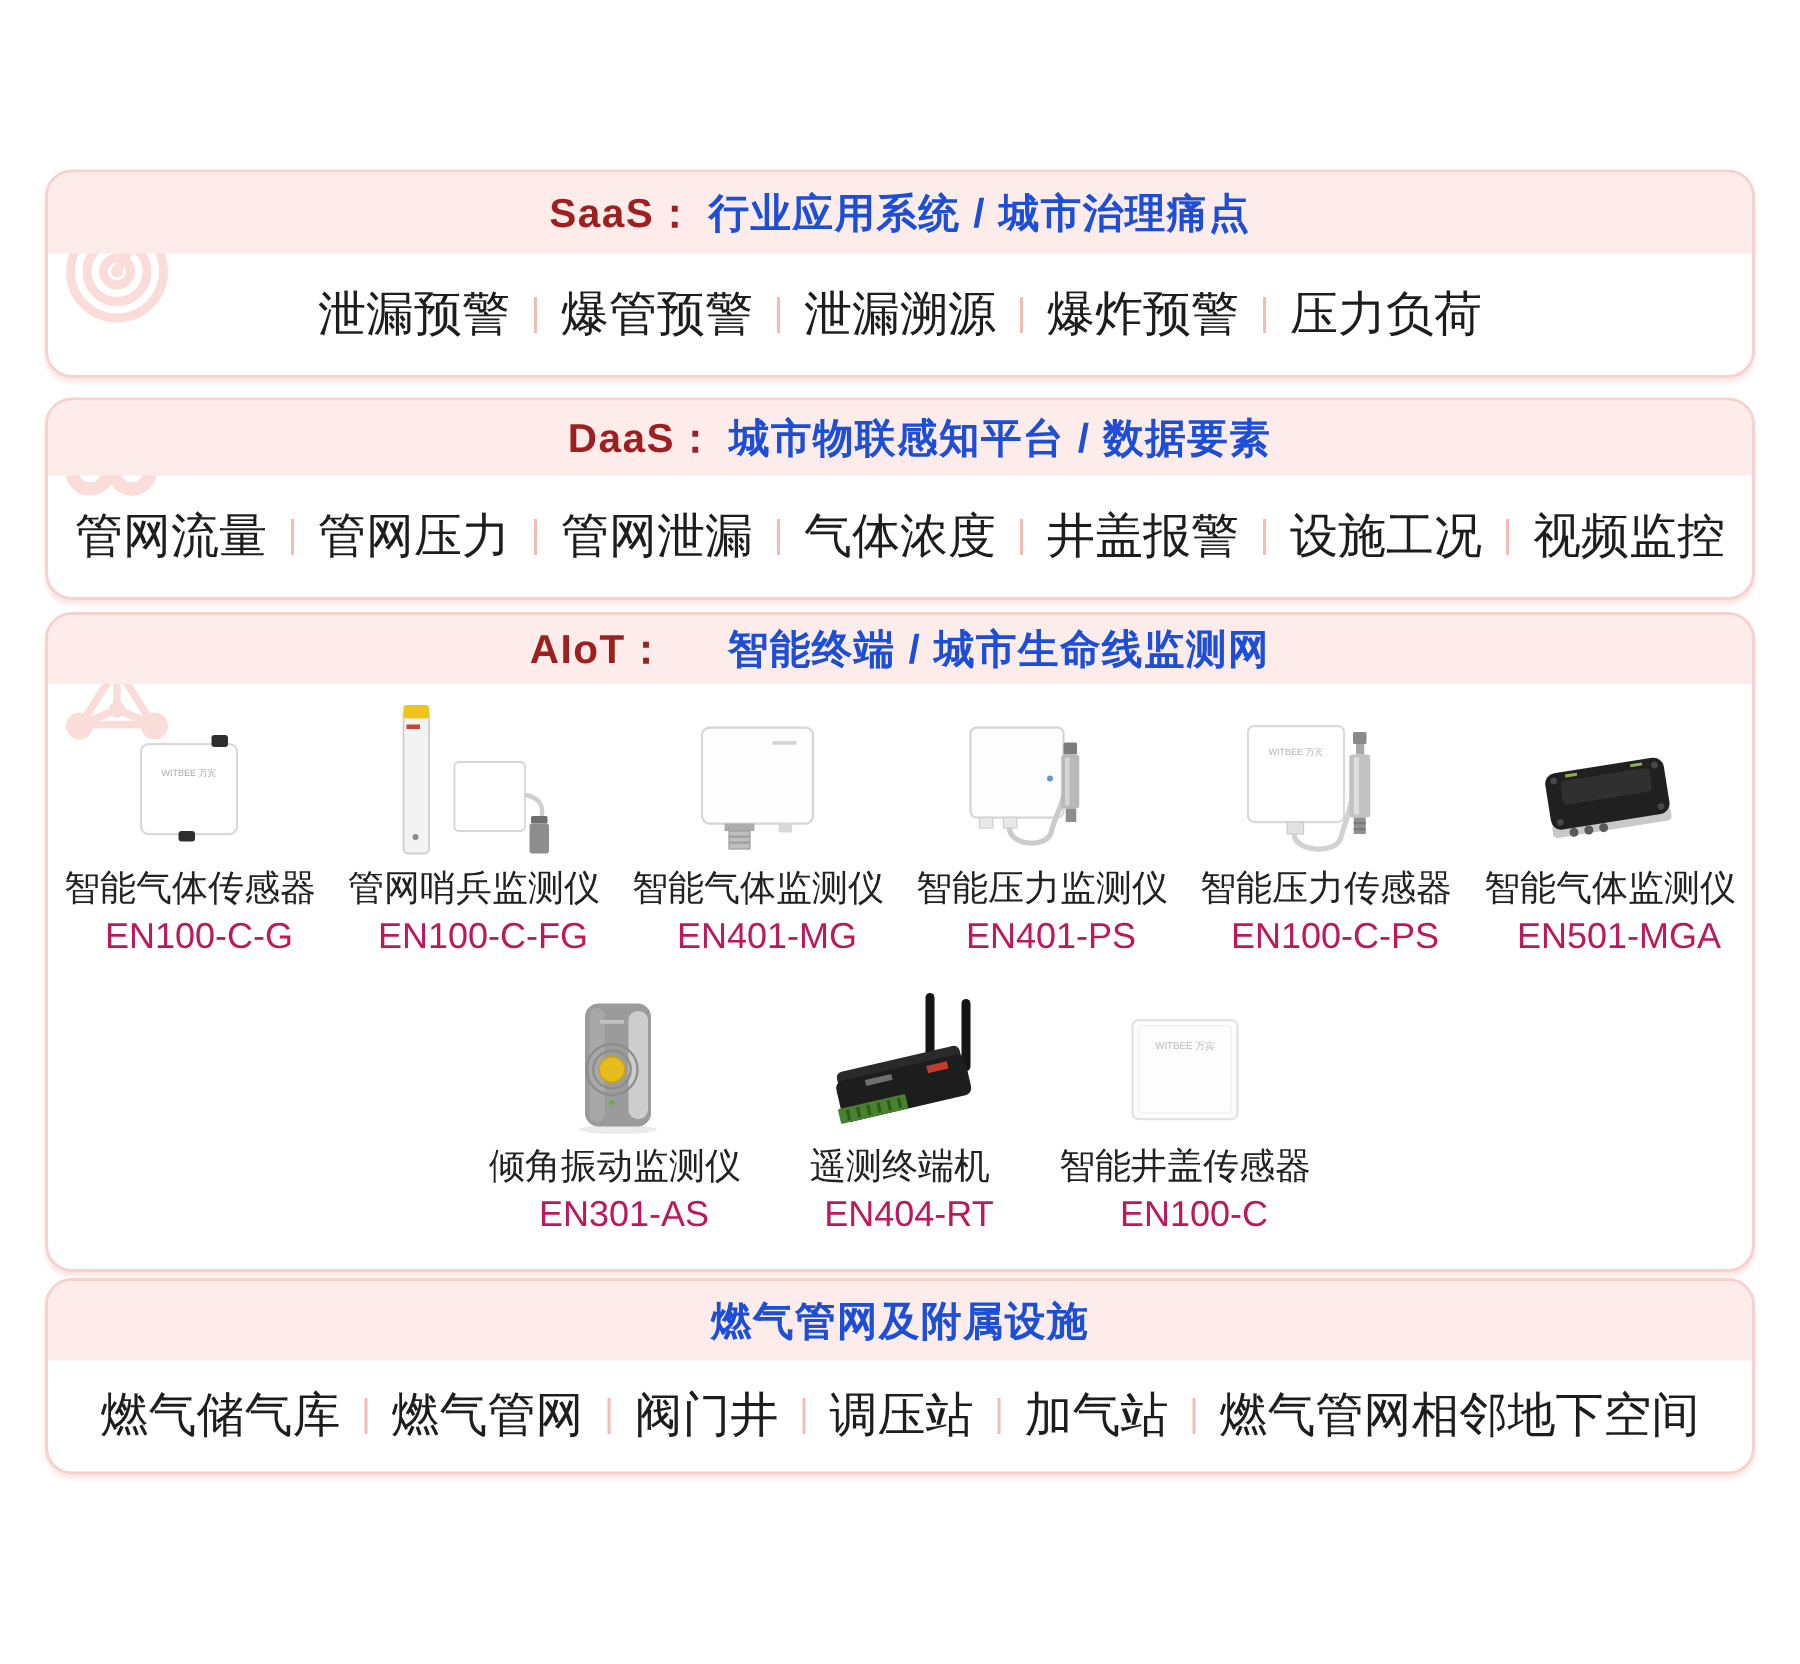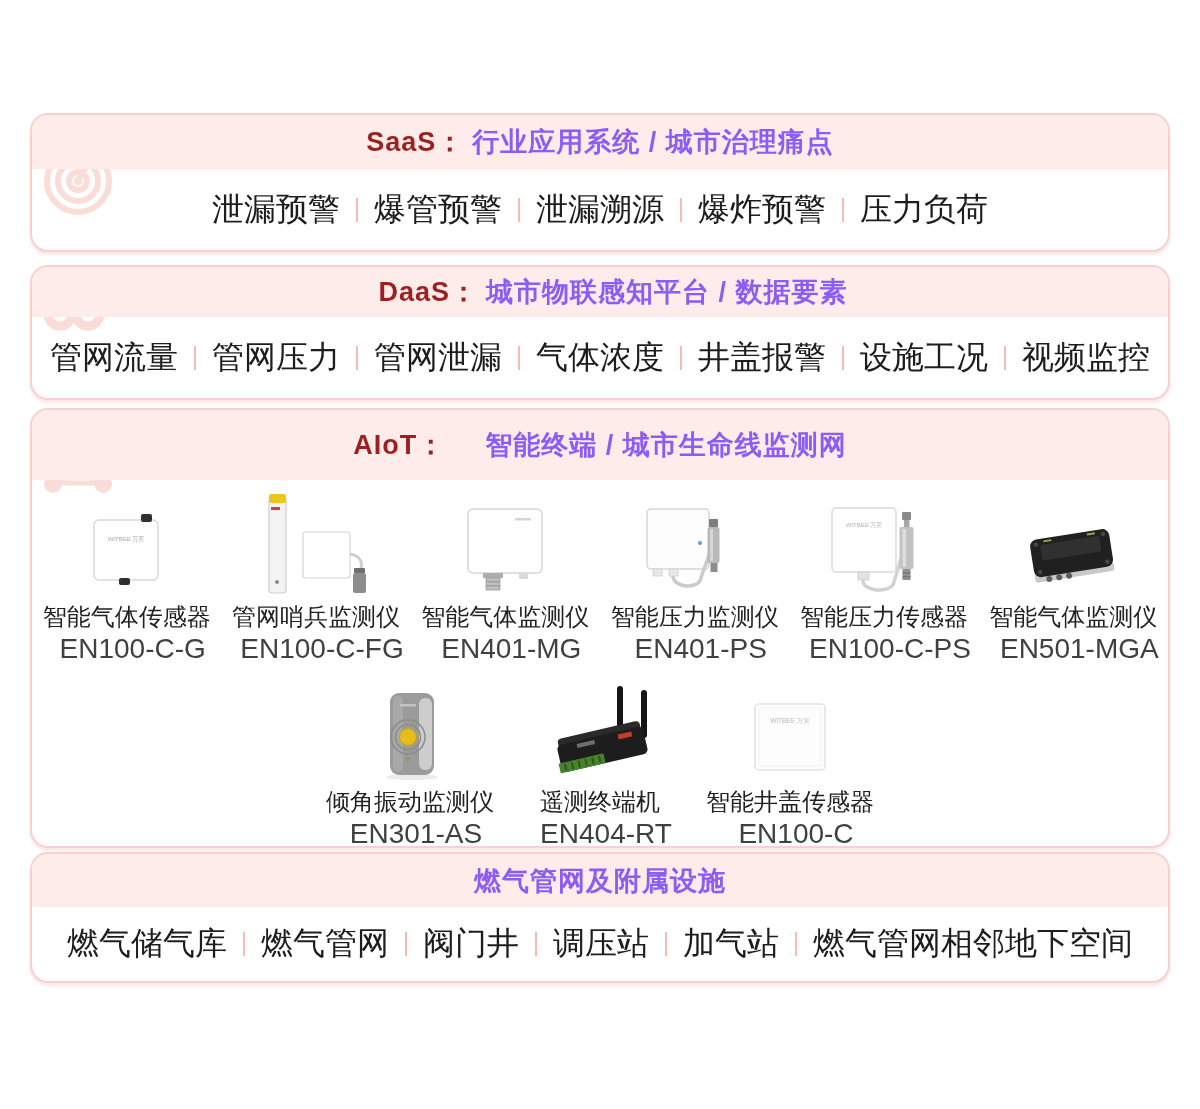--- a/index.html
+++ b/index.html
@@ -18,24 +18,24 @@
   #sec-daas{top:265px;height:135px;}
   #sec-aiot{top:408px;height:440px;}
   #sec-infra{top:852px;height:131px;}
 
   .sec-header{
     background:#fdecea;display:flex;align-items:center;justify-content:center;
     font-size:27px;font-weight:700;letter-spacing:1px;flex:0 0 auto;z-index:1;
   }
   #sec-saas .sec-header{height:54px;}
   #sec-daas .sec-header{height:50px;padding-left:26px;}
-  #sec-aiot .sec-header{height:70px;gap:32px;}
+  #sec-aiot .sec-header{height:46px;gap:32px;}
   #sec-infra .sec-header{height:53px;}
   .title-prefix{color:#9e1f1f;margin-right:8px;}
-  .title-rest{color:#8b5cf6;}
+  .title-rest{color:#1d4ed8;}
 
   .items-row{
     flex:1;display:flex;align-items:center;justify-content:center;
     font-size:32px;color:#1d1d1d;z-index:1;
   }
   .item{white-space:nowrap;}
   .sep{display:inline-block;width:2px;height:24px;background:#f5bcb6;margin:0 16px;}
 
   .watermark{position:absolute;pointer-events:none;z-index:0;}
   .wm-saas{left:10px;top:26px;}
@@ -45,21 +45,21 @@
   
   .aiot-body{flex:1;display:flex;flex-direction:column;z-index:1;}
   .dev-row{display:flex;justify-content:center;}
   .dev-row.row1{margin-top:12px;}
   .dev-row.row2{margin-top:22px;}
   .dev-col{width:190px;display:flex;flex-direction:column;align-items:center;}
   .dev-img{display:flex;align-items:flex-end;justify-content:center;}
   .row1 .dev-img{height:104px;}
   .row2 .dev-img{height:95px;}
   .dev-name{font-size:24px;color:#222222;margin-top:6px;line-height:30px;white-space:nowrap;}
-  .dev-model{font-size:28px;color:#404040;margin-top:2px;line-height:30px;white-space:nowrap;margin-left:12px;}
+  .dev-model{font-size:24px;color:#be185d;margin-top:2px;line-height:30px;white-space:nowrap;margin-left:12px;}
 </style>
 </head>
 <body>
 
 <div>
 
   <section id="sec-saas" class="section">
     <svg class="watermark wm-saas" width="76" height="76" viewBox="0 0 76 76">
       <g fill="none" stroke="#fadcd8" stroke-width="6">
         <circle cx="36" cy="40" r="31"></circle>

